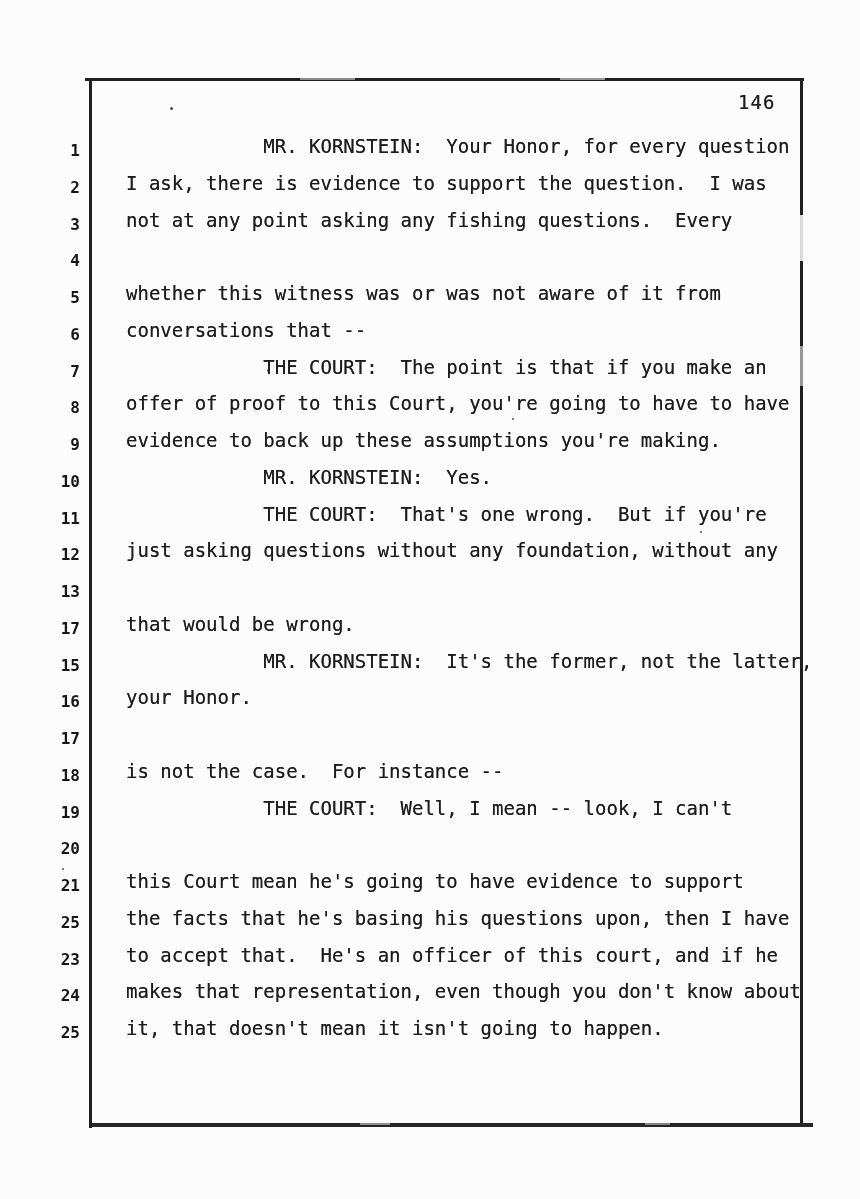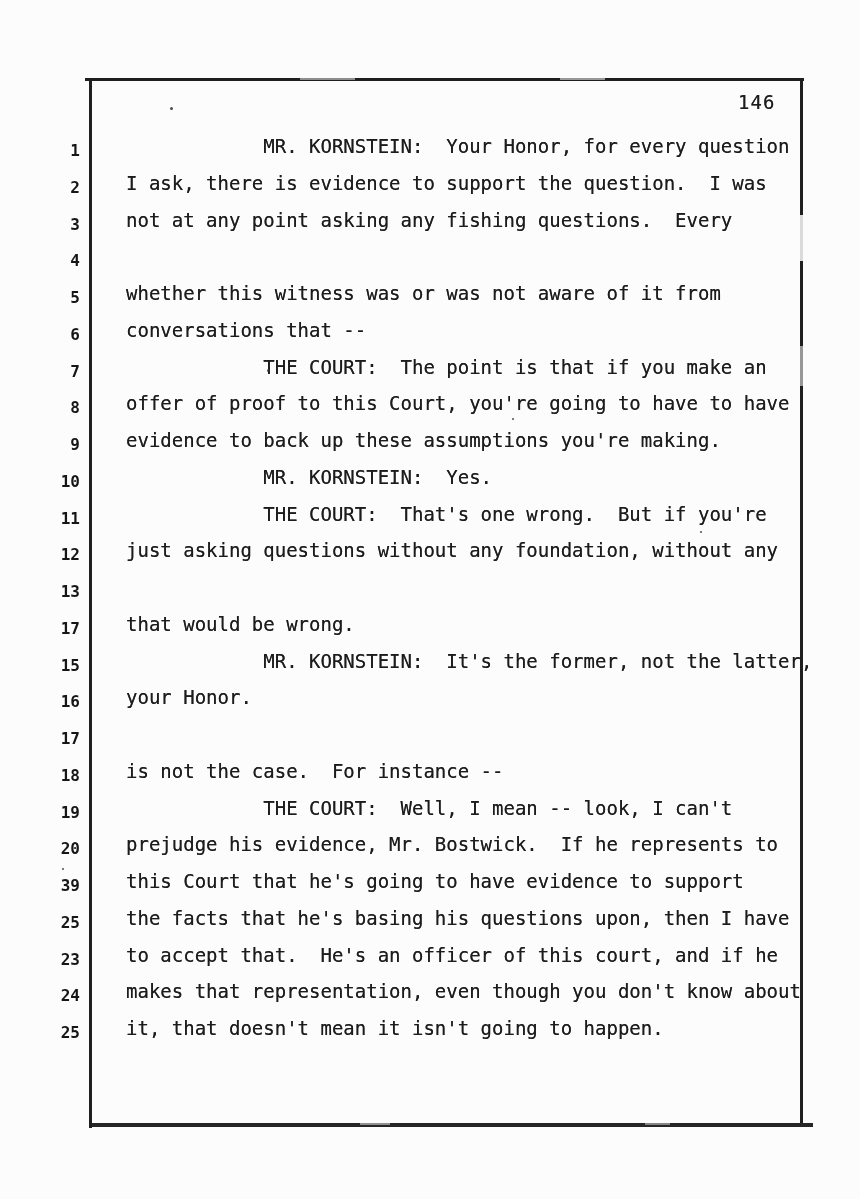--- a/index.html
+++ b/index.html
@@ -115,22 +115,22 @@
       <div class="row"><span class="num">10</span><span class="txt">            MR. KORNSTEIN:  Yes.</span></div>
       <div class="row"><span class="num">11</span><span class="txt">            THE COURT:  That's one wrong.  But if you're</span></div>
       <div class="row"><span class="num">12</span><span class="txt">just asking questions without any foundation, without any</span></div>
       <div class="row"><span class="num">13</span></div>
       <div class="row"><span class="num">17</span><span class="txt">that would be wrong.</span></div>
       <div class="row"><span class="num">15</span><span class="txt">            MR. KORNSTEIN:  It's the former, not the latter,</span></div>
       <div class="row"><span class="num">16</span><span class="txt">your Honor.</span></div>
       <div class="row"><span class="num">17</span></div>
       <div class="row"><span class="num">18</span><span class="txt">is not the case.  For instance --</span></div>
       <div class="row"><span class="num">19</span><span class="txt">            THE COURT:  Well, I mean -- look, I can't</span></div>
-      <div class="row"><span class="num">20</span><span class="txt">prejudge his evidence, Mr. Bostwick.  If he represents to</span></div>
-      <div class="row"><span class="num">39</span><span class="txt">this Court that he's going to have evidence to support</span></div>
+      <div class="row"><span class="num">20</span></div>
+      <div class="row"><span class="num">21</span><span class="txt">this Court mean he's going to have evidence to support</span></div>
       <div class="row"><span class="num">25</span><span class="txt">the facts that he's basing his questions upon, then I have</span></div>
       <div class="row"><span class="num">23</span><span class="txt">to accept that.  He's an officer of this court, and if he</span></div>
       <div class="row"><span class="num">24</span><span class="txt">makes that representation, even though you don't know about</span></div>
       <div class="row"><span class="num">25</span><span class="txt">it, that doesn't mean it isn't going to happen.</span></div>
     </div>
 
   <div class="speck sp1"></div>
   <div class="speck sp2"></div>
   <div class="speck sp3"></div>
   <div class="speck sp4"></div>

